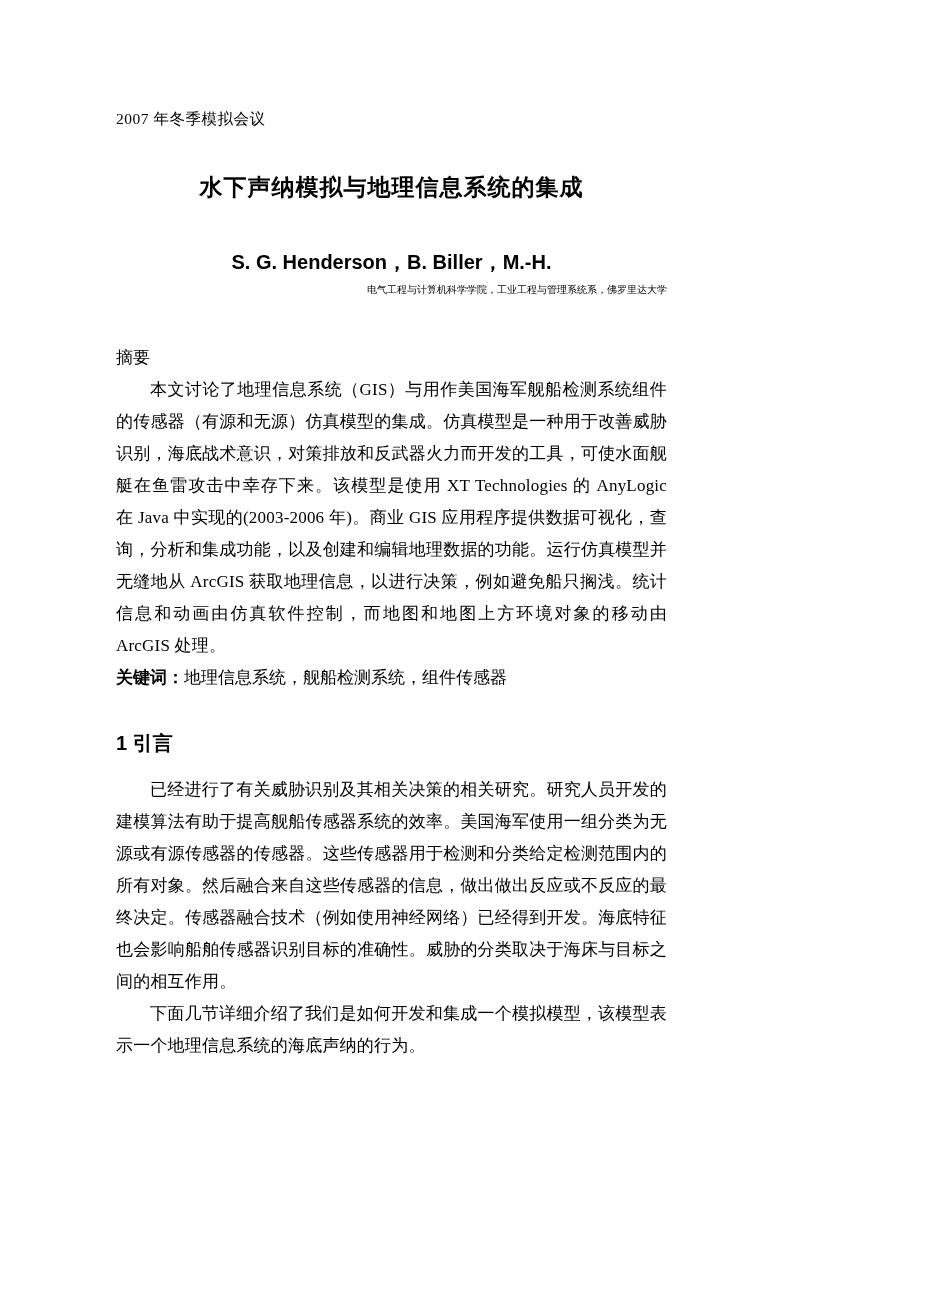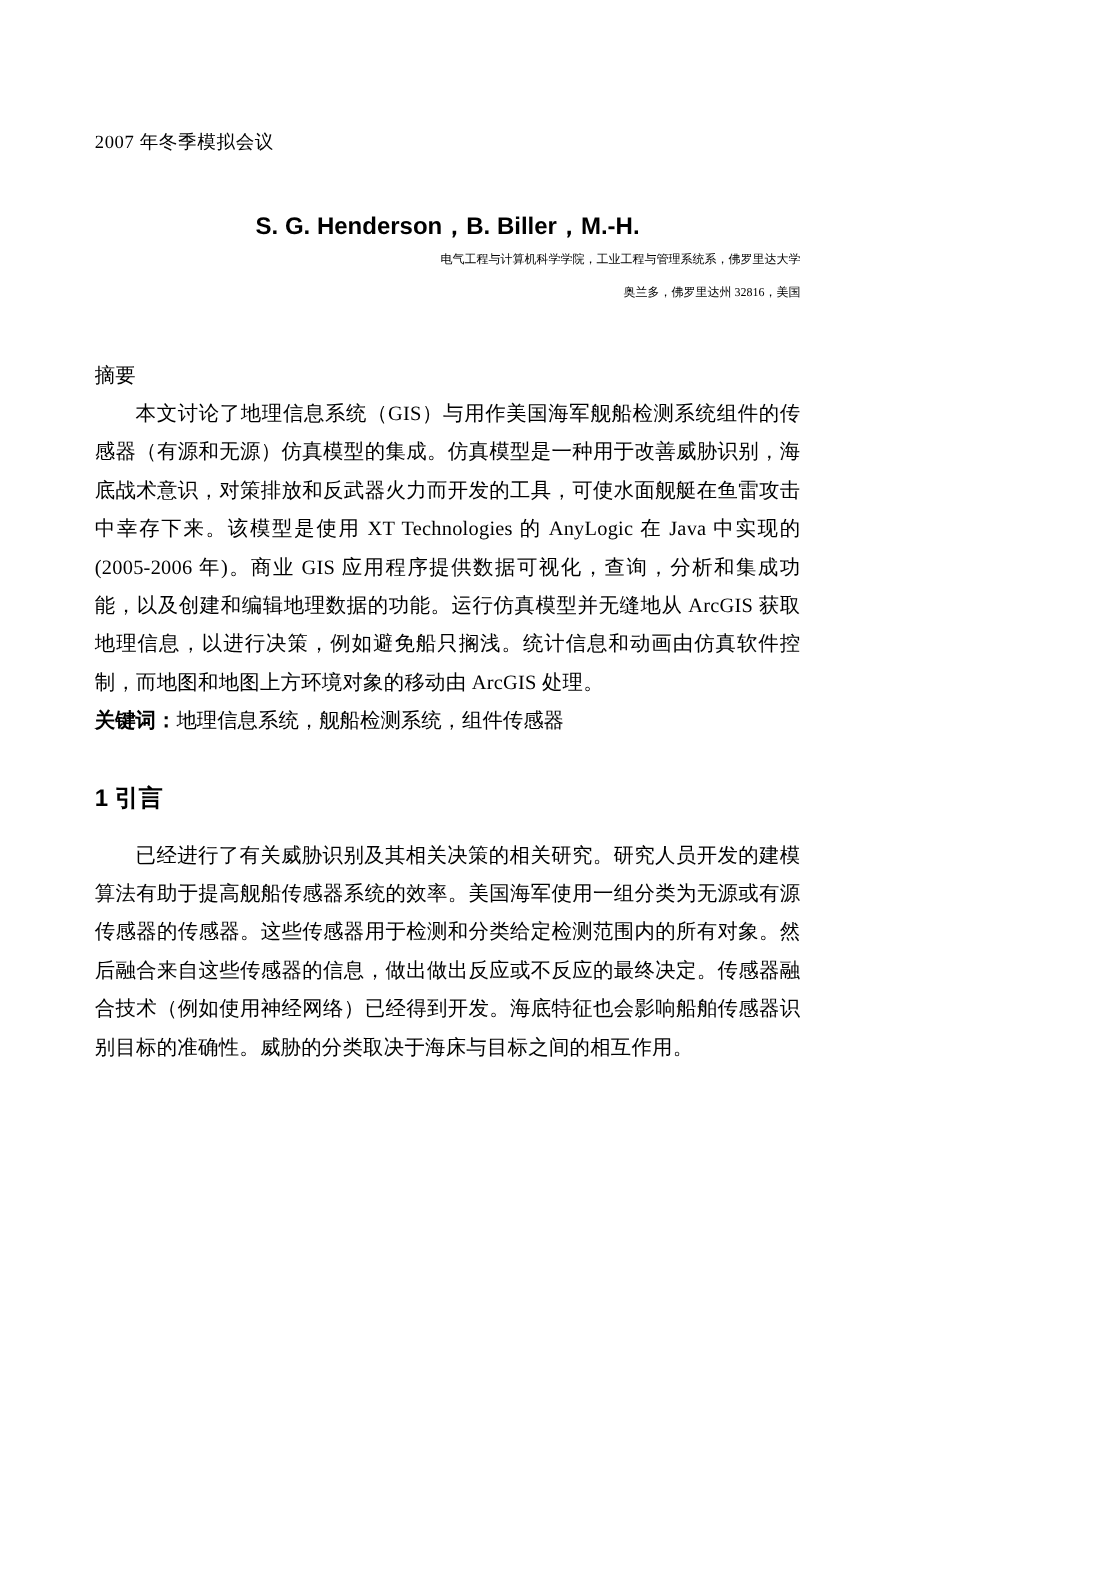--- a/index.html
+++ b/index.html
@@ -8,21 +8,21 @@
     width: 926px;
     height: 1309px;
     font-family: "Liberation Serif", "DejaVu Serif", serif;
     color: #000000;
     overflow: hidden;
   }
   .page {
     width: 810px;
     height: 1309px;
     background: #ffffff;
-    padding: 108px 143px 60px 79px;
+    padding: 108px 143px 60px 116px;
   }
   .conf-header {
     font-size: 15.5px;
     line-height: 22px;
     text-align: left;
     letter-spacing: 0.5px;
   }
   .paper-title {
     font-family: "Liberation Sans", "DejaVu Sans", sans-serif;
     font-weight: bold;
@@ -68,33 +68,34 @@
     line-height: 30px;
   }
 </style>
 </head>
 <body>
 
 <div class="page">
 
   <div class="conf-header">2007 年冬季模拟会议</div>
 
+  <h1 class="paper-title">水下声纳模拟与地理信息系统的集成</h1>
 
   <div class="authors">S. G. Henderson，B. Biller，M.-H.</div>
 
   <div class="affil">电气工程与计算机科学学院，工业工程与管理系统系，佛罗里达大学</div>
 
-  <div class="affil">奥兰多，佛罗里达州 32816，美国</div>
 
   <div class="abstract-heading">摘要</div>
 
-  <p class="body-par indent">本文讨论了地理信息系统（GIS）与用作美国海军舰船检测系统组件的传感器（有源和无源）仿真模型的集成。仿真模型是一种用于改善威胁识别，海底战术意识，对策排放和反武器火力而开发的工具，可使水面舰艇在鱼雷攻击中幸存下来。该模型是使用 XT Technologies 的 AnyLogic 在 Java 中实现的(2005-2006 年)。商业 GIS 应用程序提供数据可视化，查询，分析和集成功能，以及创建和编辑地理数据的功能。运行仿真模型并无缝地从 ArcGIS 获取地理信息，以进行决策，例如避免船只搁浅。统计信息和动画由仿真软件控制，而地图和地图上方环境对象的移动由 ArcGIS 处理。</p>
+  <p class="body-par indent">本文讨论了地理信息系统（GIS）与用作美国海军舰船检测系统组件的传感器（有源和无源）仿真模型的集成。仿真模型是一种用于改善威胁识别，海底战术意识，对策排放和反武器火力而开发的工具，可使水面舰艇在鱼雷攻击中幸存下来。该模型是使用 XT Technologies 的 AnyLogic 在 Java 中实现的(2003-2006 年)。商业 GIS 应用程序提供数据可视化，查询，分析和集成功能，以及创建和编辑地理数据的功能。运行仿真模型并无缝地从 ArcGIS 获取地理信息，以进行决策，例如避免船只搁浅。统计信息和动画由仿真软件控制，而地图和地图上方环境对象的移动由 ArcGIS 处理。</p>
 
   <p class="keywords"><span class="kw-label">关键词：</span><span>地理信息系统，舰船检测系统，组件传感器</span></p>
 
   <h2 class="section-heading">1 引言</h2>
 
 
   <p class="body-par indent">已经进行了有关威胁识别及其相关决策的相关研究。研究人员开发的建模算法有助于提高舰船传感器系统的效率。美国海军使用一组分类为无源或有源传感器的传感器。这些传感器用于检测和分类给定检测范围内的所有对象。然后融合来自这些传感器的信息，做出做出反应或不反应的最终决定。传感器融合技术（例如使用神经网络）已经得到开发。海底特征也会影响船舶传感器识别目标的准确性。威胁的分类取决于海床与目标之间的相互作用。</p>
 
 
+  <p class="body-par indent">下面几节详细介绍了我们是如何开发和集成一个模拟模型，该模型表示一个地理信息系统的海底声纳的行为。</p>
 
 </div>
 
 </body></html>

